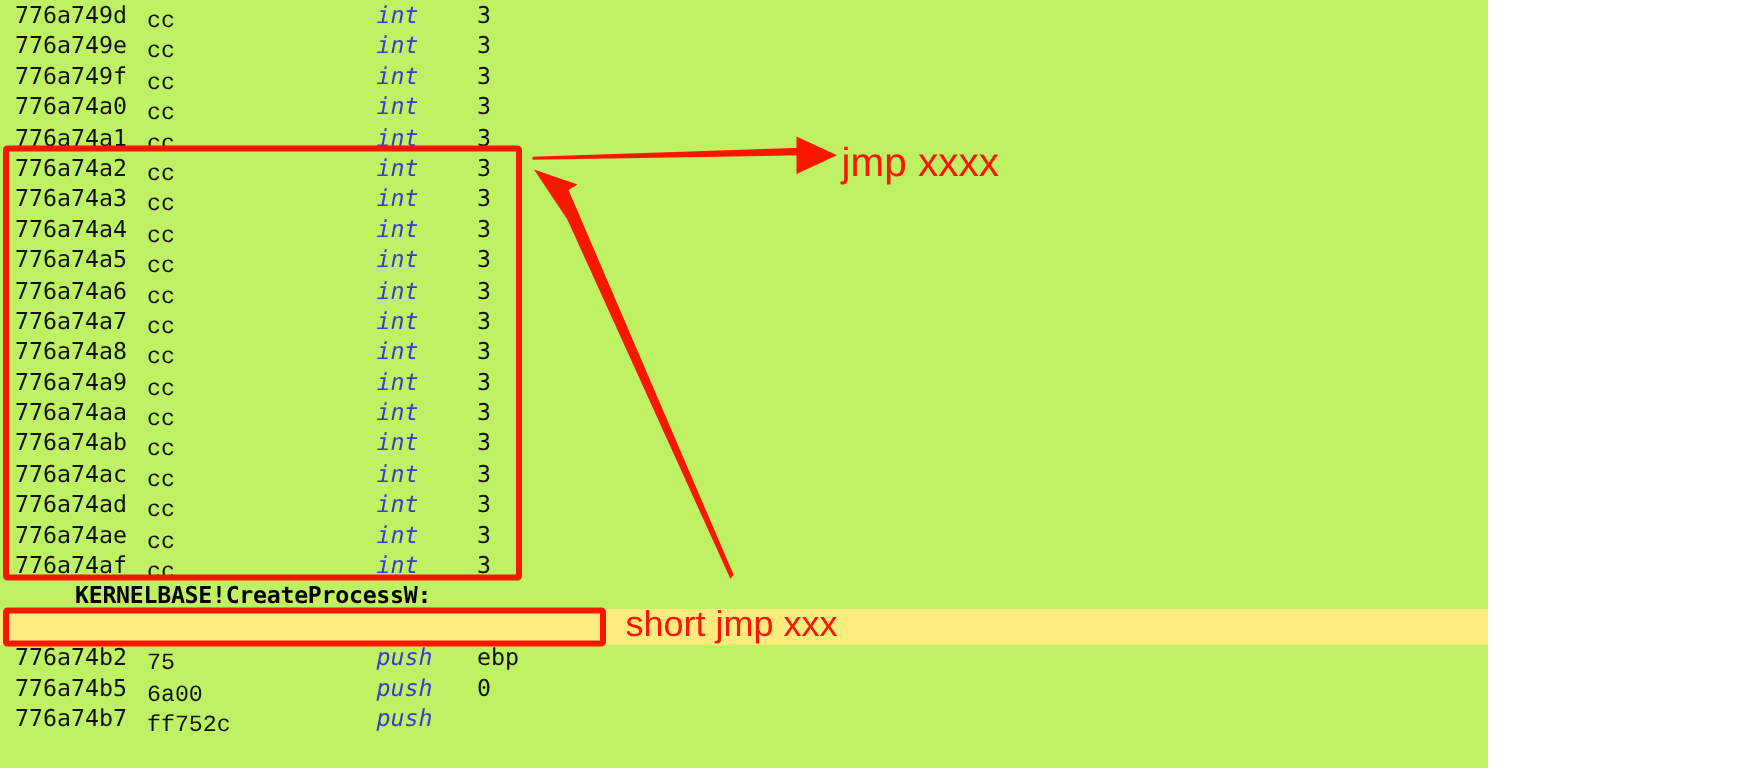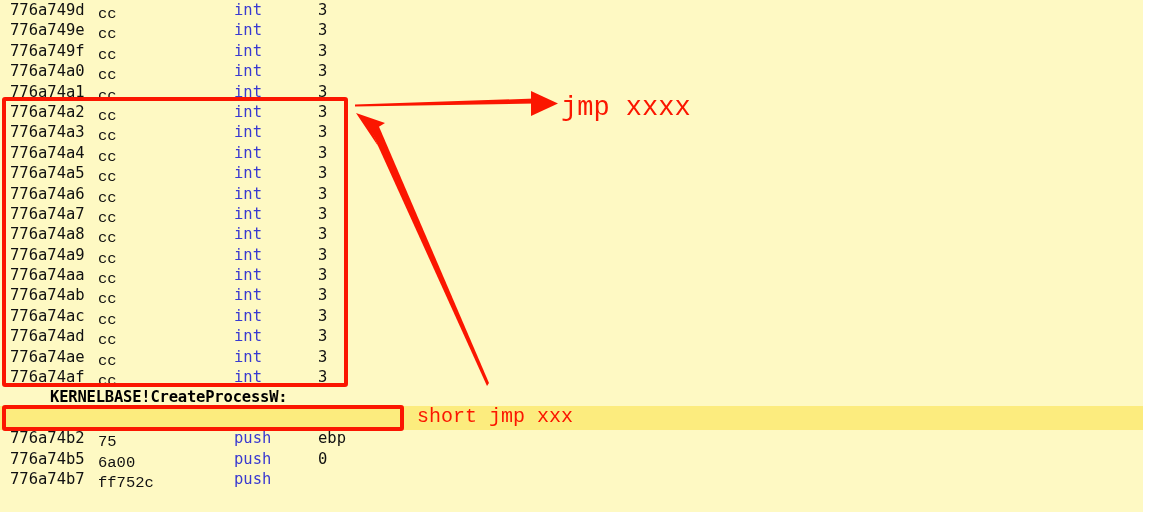--- a/index.html
+++ b/index.html
@@ -2,25 +2,26 @@
 <html><head>
 <meta charset="utf-8">
 <style>
   html, body {
     margin: 0;
     padding: 0;
     background: #ffffff;
   }
   #screen {
     position: relative;
-    width: 1143px;
+    width: 957px;
     height: 512px;
-    background: #fef9c3;
+    background: #bef264;
     overflow: hidden;
     font-family: "DejaVu Sans Mono", "Liberation Mono", monospace;
+    padding-left: 35px;
   }
 
   
   #listing {
     position: absolute;
     left: 0;
     top: 0;
     width: 1162px;
   }
   .row {
@@ -37,23 +38,24 @@
     top: 0;
   }
   .row .bytes {
     position: absolute;
     left: 98px;
     top: 4px;
     font-family: Liberation Mono, monospace;
   }
   .row .mnem {
     position: absolute;
-    left: 234px;
+    left: 251px;
     top: 0;
     color: #3a3ad0;
+    font-style: italic;
   }
   .row .ops {
     position: absolute;
     left: 318px;
     top: 0;
     color: #111111;
   }
   .row .ops .num {
     color: #0a8a2a;
   }
@@ -98,36 +100,36 @@
   #box-hook {
     left: 2px;
     top: 405px;
     width: 402px;
     height: 26px;
   }
 
   
   .annot-text {
     position: absolute;
-    font-family: Liberation Mono, monospace;
+    font-family: Liberation Sans, sans-serif;
     color: #fb1600;
     z-index: 4;
     white-space: pre;
     text-align: center;
   }
   #annot-jmp {
     left: 561px;
     top: 92px;
     font-size: 27px;
     line-height: 32px;
   }
   #annot-shortjmp {
     left: 417px;
     top: 403px;
-    font-size: 20px;
+    font-size: 24px;
     line-height: 28px;
   }
 
   
   #arrow-layer {
     position: absolute;
     left: 0;
     top: 0;
     width: 1162px;
     height: 512px;

